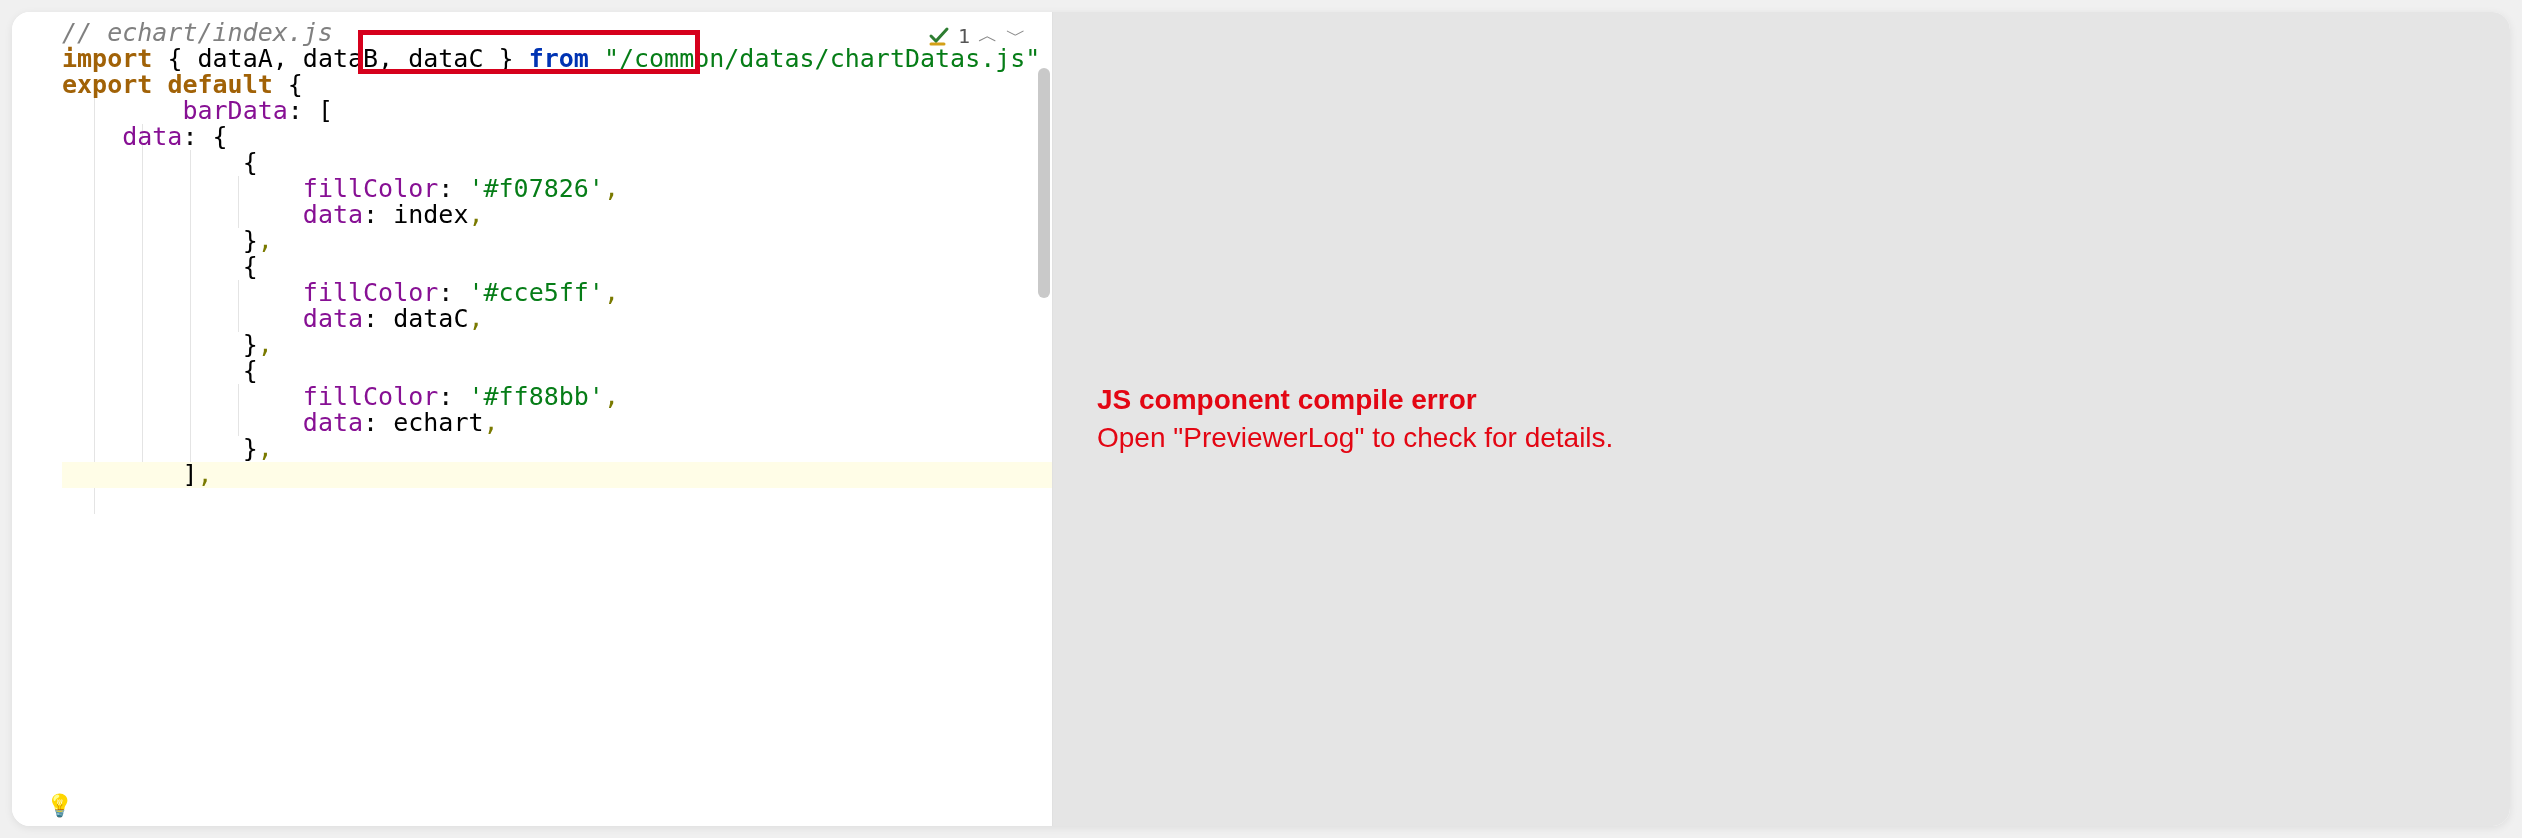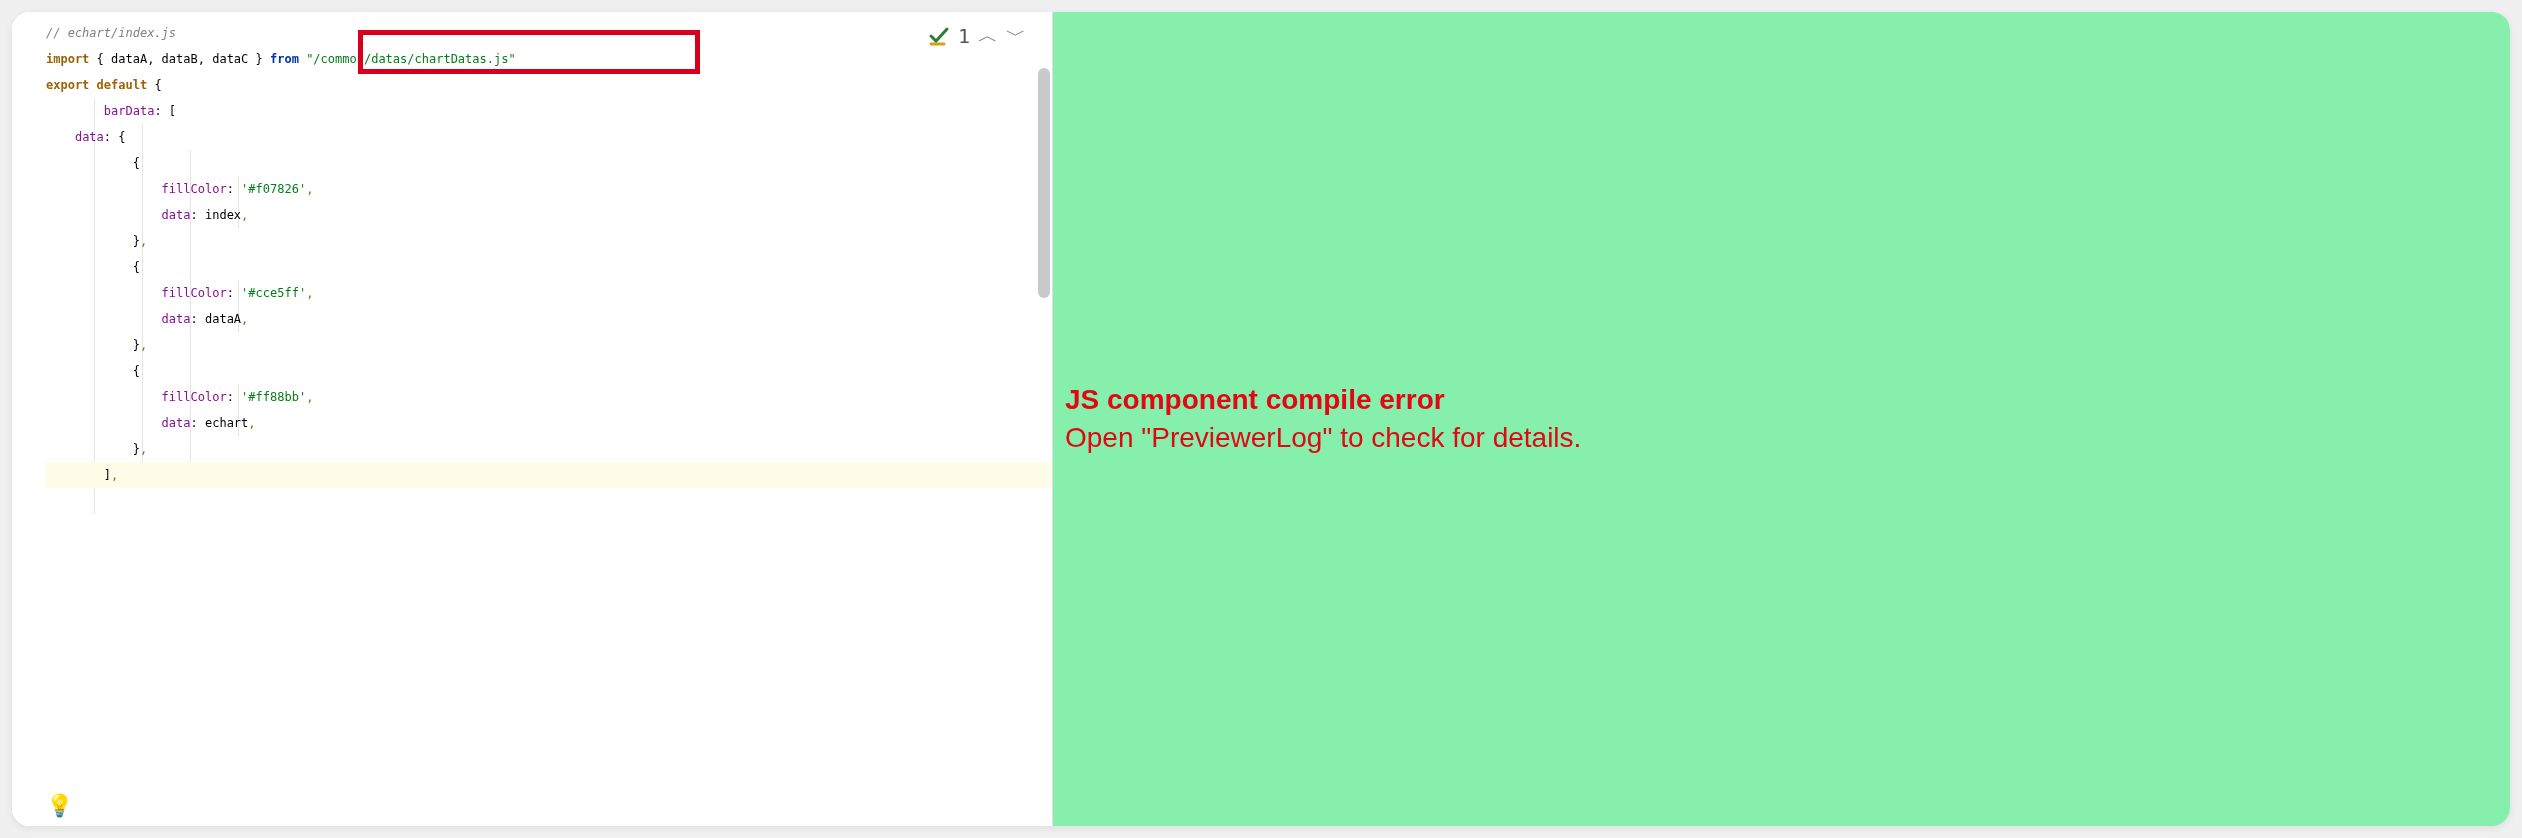--- a/index.html
+++ b/index.html
@@ -21,22 +21,22 @@
     box-shadow: 0 2px 8px rgba(0,0,0,0.08);
   }
   .editor-pane {
     flex: 0 0 1040px;
     position: relative;
     background: #ffffff;
     overflow: hidden;
   }
   .code-area {
     position: relative;
-    padding: 8px 0 0 34px;
-    font-size: 12px;
+    padding: 8px 0 0 50px;
+    font-size: 25px;
     line-height: 26px;
     color: #222;
     height: 100%;
   }
   .indent-guides {
     position: absolute;
     left: 34px; top: 8px; bottom: 0;
     pointer-events: none;
   }
   .guide {
@@ -87,25 +87,25 @@
     border-radius: 6px;
   }
   .bulb {
     position: absolute;
     left: 34px;
     bottom: 8px;
     font-size: 22px;
   }
   .preview-pane {
     flex: 1;
-    background: #86efac;
+    background: #e5e5e5;
     display: flex;
     flex-direction: column;
     justify-content: center;
-    padding-left: 12px;
+    padding-left: 44px;
     border-left: 1px solid #e0e0e0;
   }
   .err-title {
     color: #e30613;
     font-family: -apple-system, "Segoe UI", sans-serif;
     font-size: 28px;
     font-weight: 700;
     line-height: 38px;
   }
   .err-sub {
@@ -161,21 +161,21 @@
 
       <div class="code-line">    <span class="c-prop">data</span><span class="c-punc">:</span> <span class="c-brace-dark">{</span></div>
 
       <div class="code-line">            <span class="c-brace-dark">{</span></div>
       <div class="code-line">                <span class="c-prop">fillColor</span><span class="c-punc">:</span> <span class="c-string">'#f07826'</span><span class="c-olive">,</span></div>
       <div class="code-line">                <span class="c-prop">data</span><span class="c-punc">:</span> <span class="c-name">index</span><span class="c-olive">,</span></div>
       <div class="code-line">            <span class="c-brace-dark">}</span><span class="c-olive">,</span></div>
 
       <div class="code-line">            <span class="c-brace-dark">{</span></div>
       <div class="code-line">                <span class="c-prop">fillColor</span><span class="c-punc">:</span> <span class="c-string">'#cce5ff'</span><span class="c-olive">,</span></div>
-      <div class="code-line">                <span class="c-prop">data</span><span class="c-punc">:</span> <span class="c-name">dataA</span><span class="c-olive">,</span></div>
+      <div class="code-line">                <span class="c-prop">data</span><span class="c-punc">:</span> <span class="c-name">dataC</span><span class="c-olive">,</span></div>
       <div class="code-line">            <span class="c-brace-dark">}</span><span class="c-olive">,</span></div>
 
       <div class="code-line">            <span class="c-brace-dark">{</span></div>
       <div class="code-line">                <span class="c-prop">fillColor</span><span class="c-punc">:</span> <span class="c-string">'#ff88bb'</span><span class="c-olive">,</span></div>
       <div class="code-line">                <span class="c-prop">data</span><span class="c-punc">:</span> <span class="c-name">echart</span><span class="c-olive">,</span></div>
       <div class="code-line">            <span class="c-brace-dark">}</span><span class="c-olive">,</span></div>
 
       <div class="code-line highlight-line">        <span class="c-brace-dark">]</span><span class="c-olive">,</span></div>
 
       <div class="highlight-box" style="left:346px; top:18px; width:342px; height:44px;"></div>

